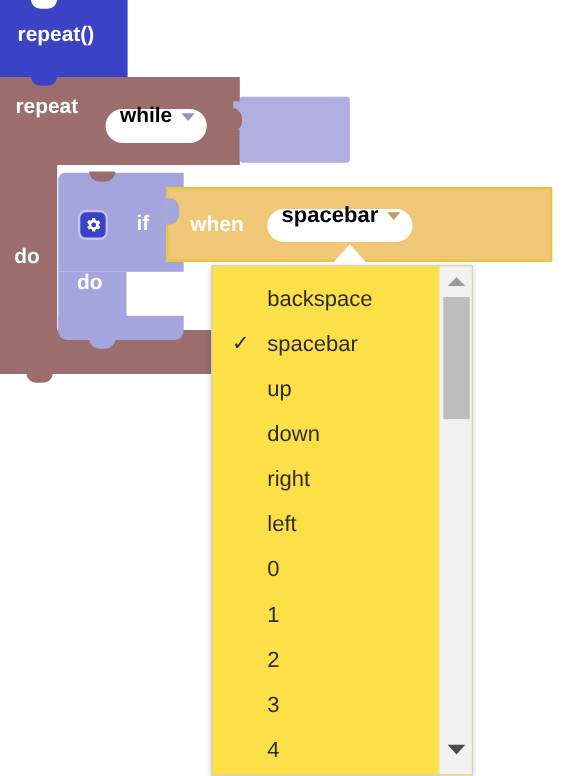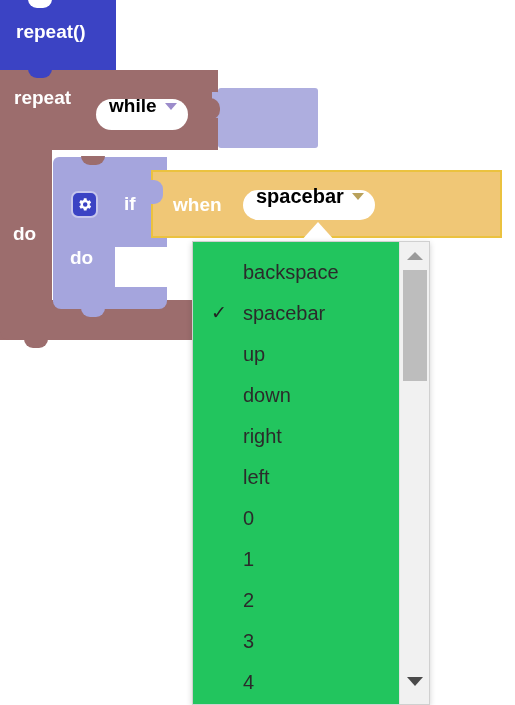--- a/index.html
+++ b/index.html
@@ -259,21 +259,21 @@
     left: 243px; top: 190px;
     height: 30px;
   }
   .field-key .field-text { font-size: 20px; }
 
   
   .dropdown {
     position: absolute;
     left: 192px; top: 241px;
     width: 238px; height: 464px;
-    background: #22c55e;
+    background: #fde047;
     border: 1px solid #d0d0d0;
     box-sizing: border-box;
     box-shadow: 0 2px 6px rgba(0,0,0,0.18);
     overflow: hidden;
   }
   .dropdown-pointer {
     position: absolute;
     left: 300px; top: 222px;
     width: 0; height: 0;
     border-left: 18px solid transparent;

